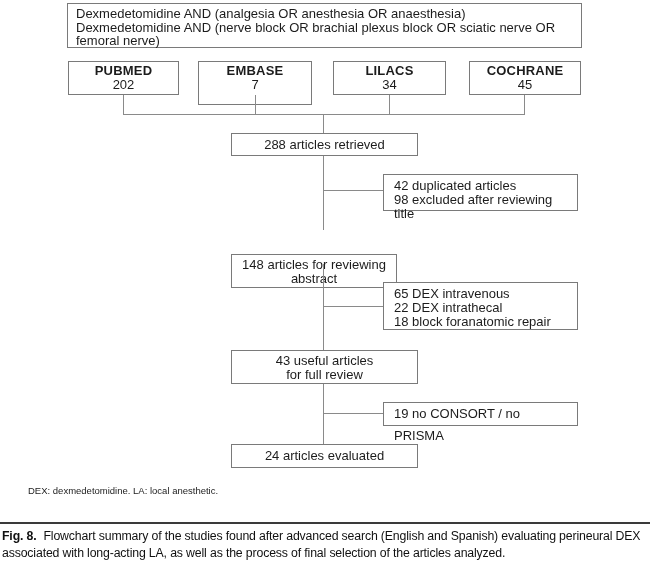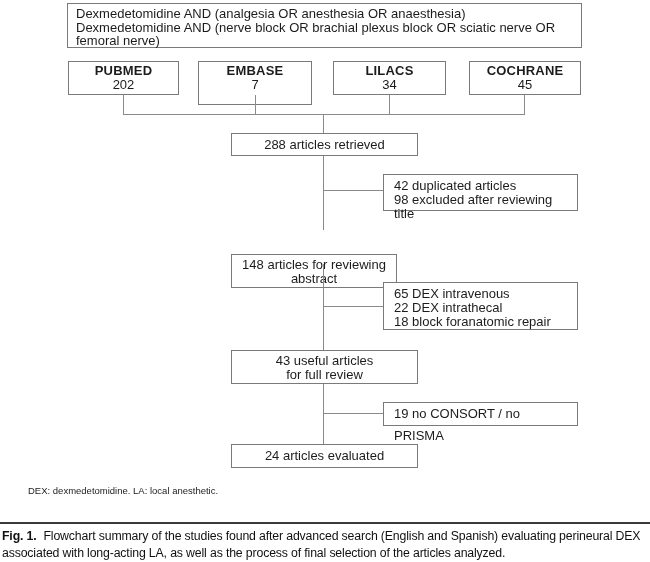--- a/index.html
+++ b/index.html
@@ -147,17 +147,17 @@
 
   <div class="box main-box-1line center-text" style="left:231px; top:444px; width:187px; height:24px;">
     <span>24 articles evaluated</span>
   </div>
 
   <div class="footnote">DEX: dexmedetomidine. LA: local anesthetic.</div>
 
   <div class="divider"></div>
 
   <div class="caption">
-    <div><span class="fig-label">Fig. 1.</span><span>Flowchart summary of the studies found after advanced search (English and Spanish) evaluating perineural DEX</span></div>
+    <div><span class="fig-label">Fig. 8.</span><span>Flowchart summary of the studies found after advanced search (English and Spanish) evaluating perineural DEX</span></div>
     <div>associated with long-acting LA, as well as the process of final selection of the articles analyzed.</div>
   </div>
 
 </div>
 
 </body></html>

